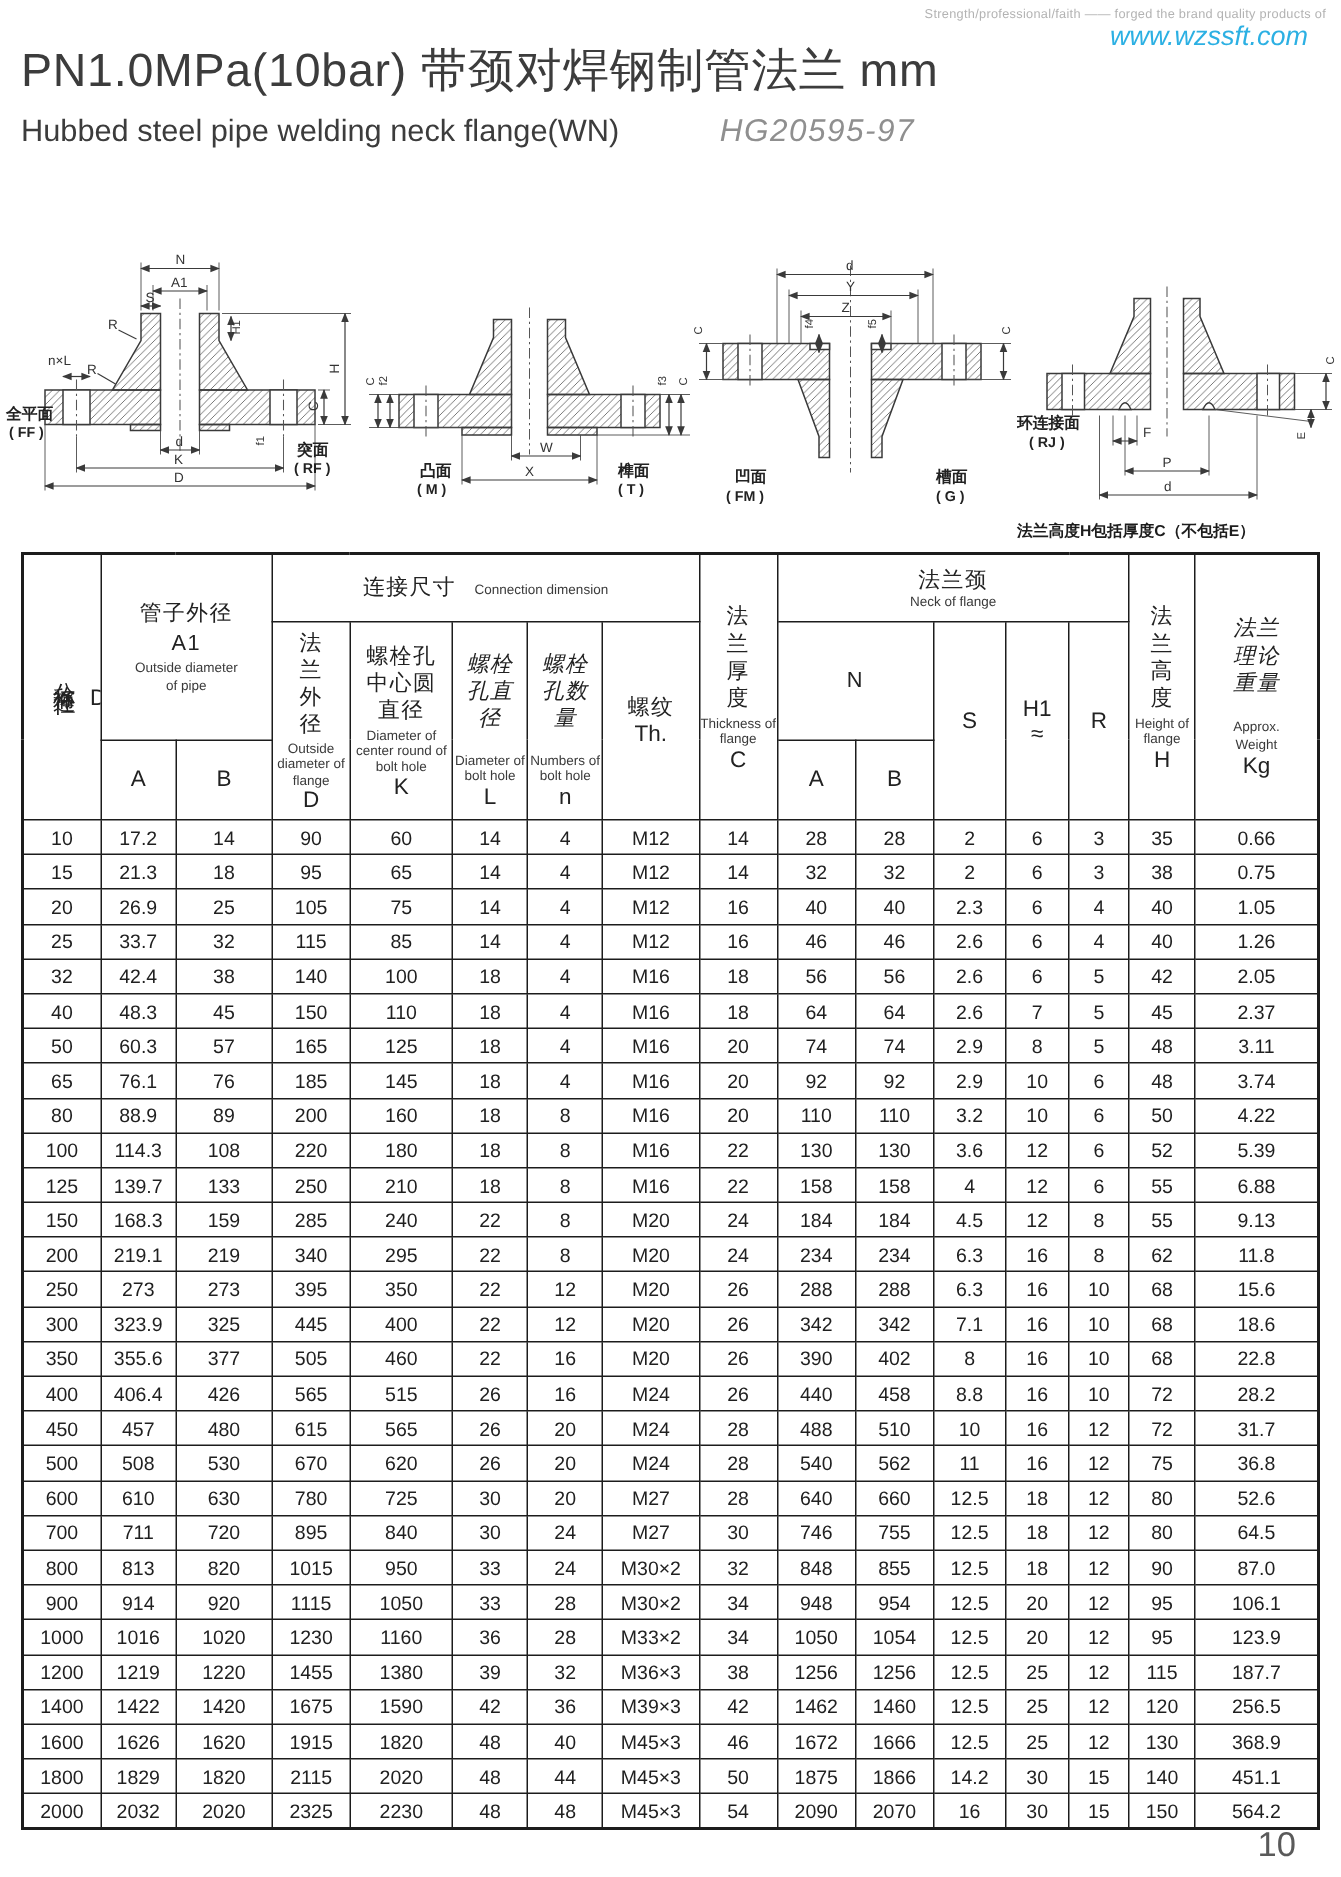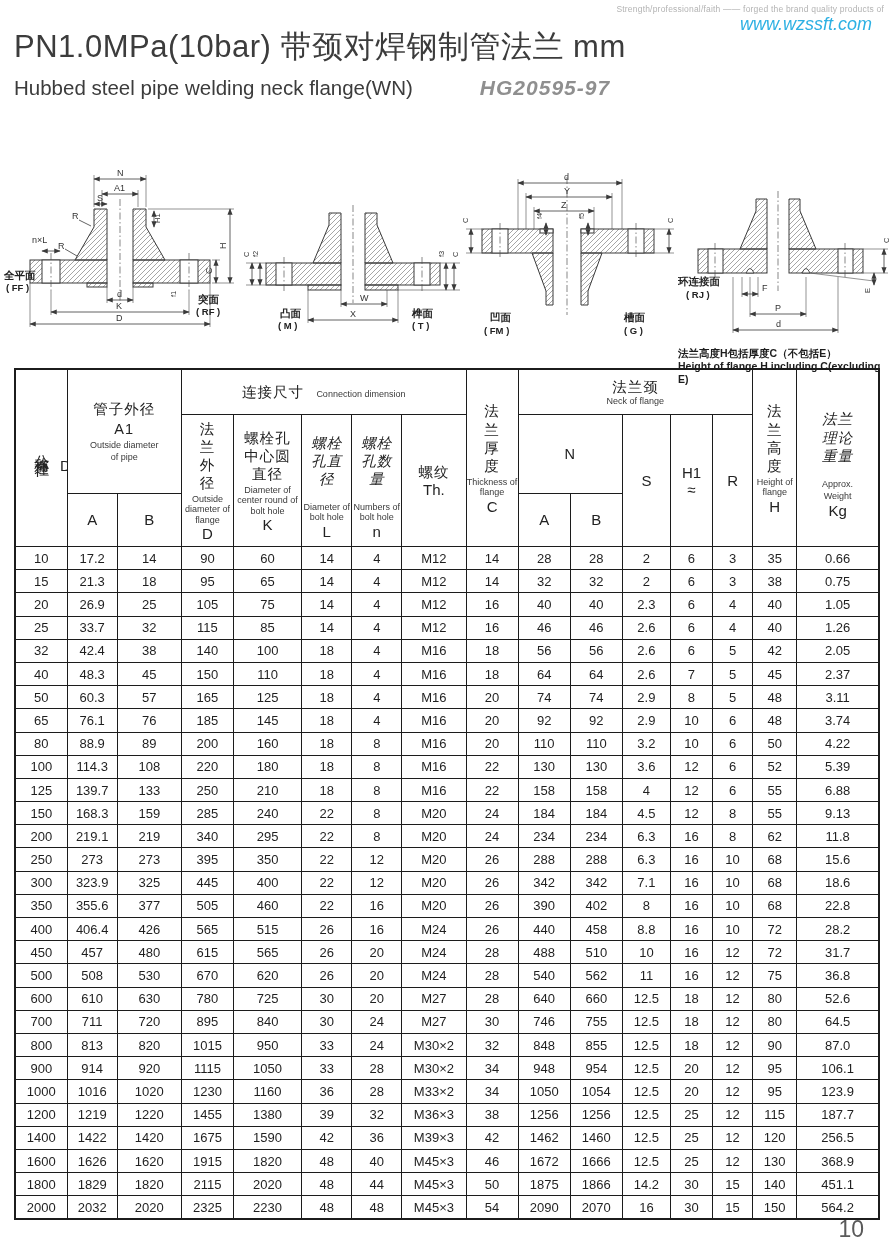--- a/index.html
+++ b/index.html
@@ -7,21 +7,21 @@
   body {
     width:894px; height:1251px; position:relative;
     font-family:"Liberation Sans","DejaVu Sans",sans-serif;
     color:#2e2e2e; overflow:hidden;
   }
   .tagline { position:absolute; top:4px; right:10px; font-size:8.5px; color:#b3b3b3; letter-spacing:.2px; }
   .website { position:absolute; top:14px; right:22px; font-size:18px; font-style:italic; color:#2cb0e3;text-align:center; }
   .title-cn { position:absolute; top:26px; left:14px; font-size:31px; font-weight:400; color:#3c3c3c; letter-spacing:.5px; white-space:nowrap; }
   .subtitle-row { position:absolute; top:76px; left:14px; width:640px; display:flex; align-items:baseline;gap:39px; }
   .subtitle-en { font-size:20.5px; color:#3c3c3c; }
-  .standard-no { font-size:21px; font-weight:bold; font-style:italic; color:#8f8f8f; margin-left:28px; letter-spacing:1px; }
+  .standard-no { font-size:21px; font-weight:normal; font-style:italic; color:#8f8f8f; margin-left:28px; letter-spacing:1px; }
 
   .drawings { position:absolute; top:163px; left:2px; width:892px; display:flex; align-items:flex-start; }
   .drawing-block { position:relative; }
   svg text { font-family:"Liberation Sans","DejaVu Sans",sans-serif; fill:#333; }
   .dimtxt { font-size:9px; }
   .smalltxt { font-size:7.5px; }
   .facecn { font-size:10.5px; fill:#222; font-weight:bold; }
   .facecode { font-size:9.5px; fill:#222; font-weight:bold; }
   .rj-note { text-align:left; font-size:10.5px; font-weight:bold; color:#1d1d1d; line-height:1.25; margin-top:2px; width:214px; }
 
@@ -292,21 +292,20 @@
       <text class="smalltxt" transform="rotate(-90 211 62)" x="211" y="62">C</text>
       <text class="smalltxt" transform="rotate(-90 192 112)" x="192" y="112">E</text>
       <text class="dimtxt" x="84" y="110">F</text>
       <text class="dimtxt" x="97" y="130">P</text>
       <text class="dimtxt" x="98" y="146">d</text>
       <text class="facecn" x="0" y="104">环连接面</text>
       <text class="facecode" x="8" y="117">( RJ )</text>
     </svg>
     <div class="rj-note">
       <div>法兰高度H包括厚度C（不包括E）</div>
-      <div>Height of flange H including C(excluding E)</div>
     </div>
   </div>
 </div>
 
 <div class="table-wrap">
   <table class="spec">
     <colgroup>
       <col style="width:52px">
         <col style="width:50px">
         <col style="width:64px">

